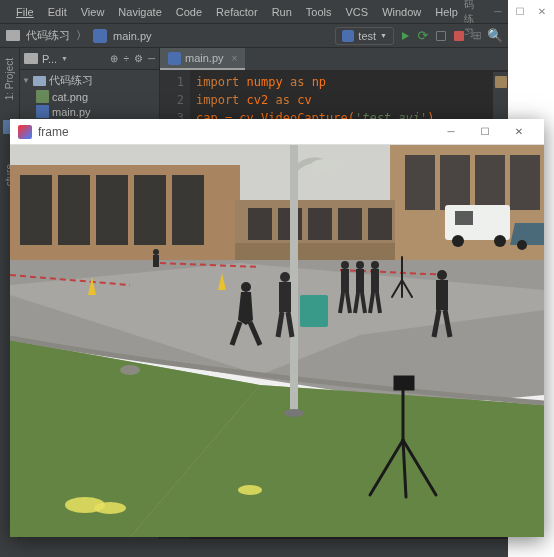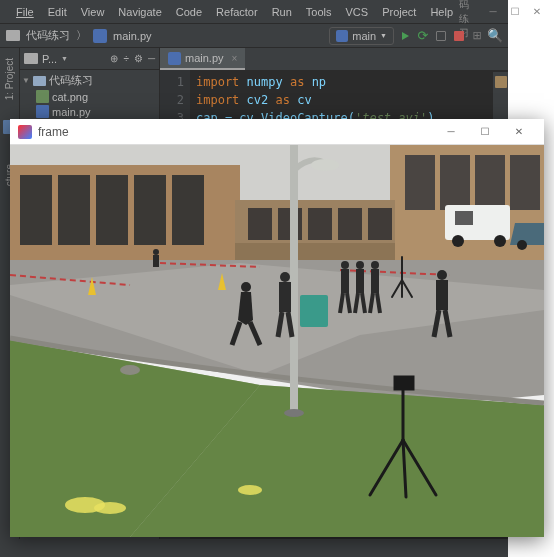--- a/index.html
+++ b/index.html
@@ -51,21 +51,21 @@
   .editor-area { flex: 1; background: #2b2b2b; display: flex; flex-direction: column; position: relative; }
   .editor-tabs { height: 22px; background: #3c3f41; display: flex; align-items: flex-end; }
   .editor-tab { height: 22px; background: #515658; display: flex; align-items: center; padding: 0 8px; gap: 4px; color: #bbb; font-size: 11px; border-bottom: 2px solid #a0a0a0; }
   .editor-tab .py-icon { width: 13px; height: 13px; }
   .editor-tab .close { color: #888; font-size: 10px; margin-left: 4px; }
   .code-area { flex: 1; display: flex; background: #2b2b2b; font-family: 'Consolas', monospace; font-size: 12px; overflow: hidden; }
   .gutter { width: 30px; background: #313335; color: #606366; text-align: right; padding: 3px 6px 0 0; line-height: 18px; }
   .code { padding: 3px 0 0 6px; line-height: 18px; white-space: pre; color: #a9b7c6; }
   .kw { color: #cc7832; }
   .str { color: #6a8759; font-style: italic; }
-  .id { color: #7dd3fc; }
+  .id { color: #f97316; }
   
   .right-gutter { position: absolute; right: 0; top: 72px; width: 16px; height: 200px; background: #3c3f41; border-left: 1px solid #2b2b2b; }
   .right-gutter-icon { width: 12px; height: 12px; background: #a0845c; margin: 4px auto; border-radius: 1px; }
   
   .status-bar { position: absolute; bottom: 0; left: 0; right: 0; height: 18px; background: #3c3f41; border-top: 1px solid #2b2b2b; display: flex; align-items: center; justify-content: flex-end; padding: 0 6px; font-size: 10px; color: #777; gap: 10px; }
   
   
   .frame-window { position: absolute; left: 10px; top: 119px; width: 534px; height: 418px; background: #f0f0f0; box-shadow: 0 4px 20px rgba(0,0,0,0.5); display: flex; flex-direction: column; }
   .frame-titlebar { height: 26px; background: #fff; display: flex; align-items: center; padding: 0 8px; border-bottom: 1px solid #ddd; }
   .frame-icon { width: 14px; height: 14px; background: linear-gradient(135deg, #ff3030, #4080ff); border-radius: 2px; margin-right: 6px; }
@@ -87,21 +87,21 @@
     <div class="menu-bar">
       <div class="menu-item"><span class="u">File</span></div>
       <div class="menu-item"><span>Edit</span></div>
       <div class="menu-item"><span>View</span></div>
       <div class="menu-item"><span>Navigate</span></div>
       <div class="menu-item"><span>Code</span></div>
       <div class="menu-item"><span>Refactor</span></div>
       <div class="menu-item"><span>Run</span></div>
       <div class="menu-item"><span>Tools</span></div>
       <div class="menu-item"><span>VCS</span></div>
-      <div class="menu-item"><span>Project</span></div>
+      <div class="menu-item"><span>Window</span></div>
       <div class="menu-item"><span>Help</span></div>
     </div>
     <div class="title-right">
       <span>代码练习</span>
       <div class="win-controls">
         <div class="win-btn">─</div>
         <div class="win-btn">☐</div>
         <div class="win-btn">✕</div>
       </div>
     </div>
@@ -111,21 +111,21 @@
     <div class="toolbar-left">
       <div class="folder-icon"></div>
       <span>代码练习</span>
       <span>〉</span>
       <div class="py-icon"></div>
       <span>main.py</span>
     </div>
     <div class="toolbar-right">
       <div class="run-config">
         <div class="py-icon" style="width:12px;height:12px;"></div>
-        <span>main</span>
+        <span>test</span>
         <span style="font-size:7px;">▼</span>
       </div>
       <div class="tb-icon">
           <div class="play-icon"></div>
         </div>
       <div class="tb-icon green-refresh">⟳</div>
       <div class="tb-icon">
           <div class="toolbar-dbg"></div>
         </div>
       <div class="tb-icon">

